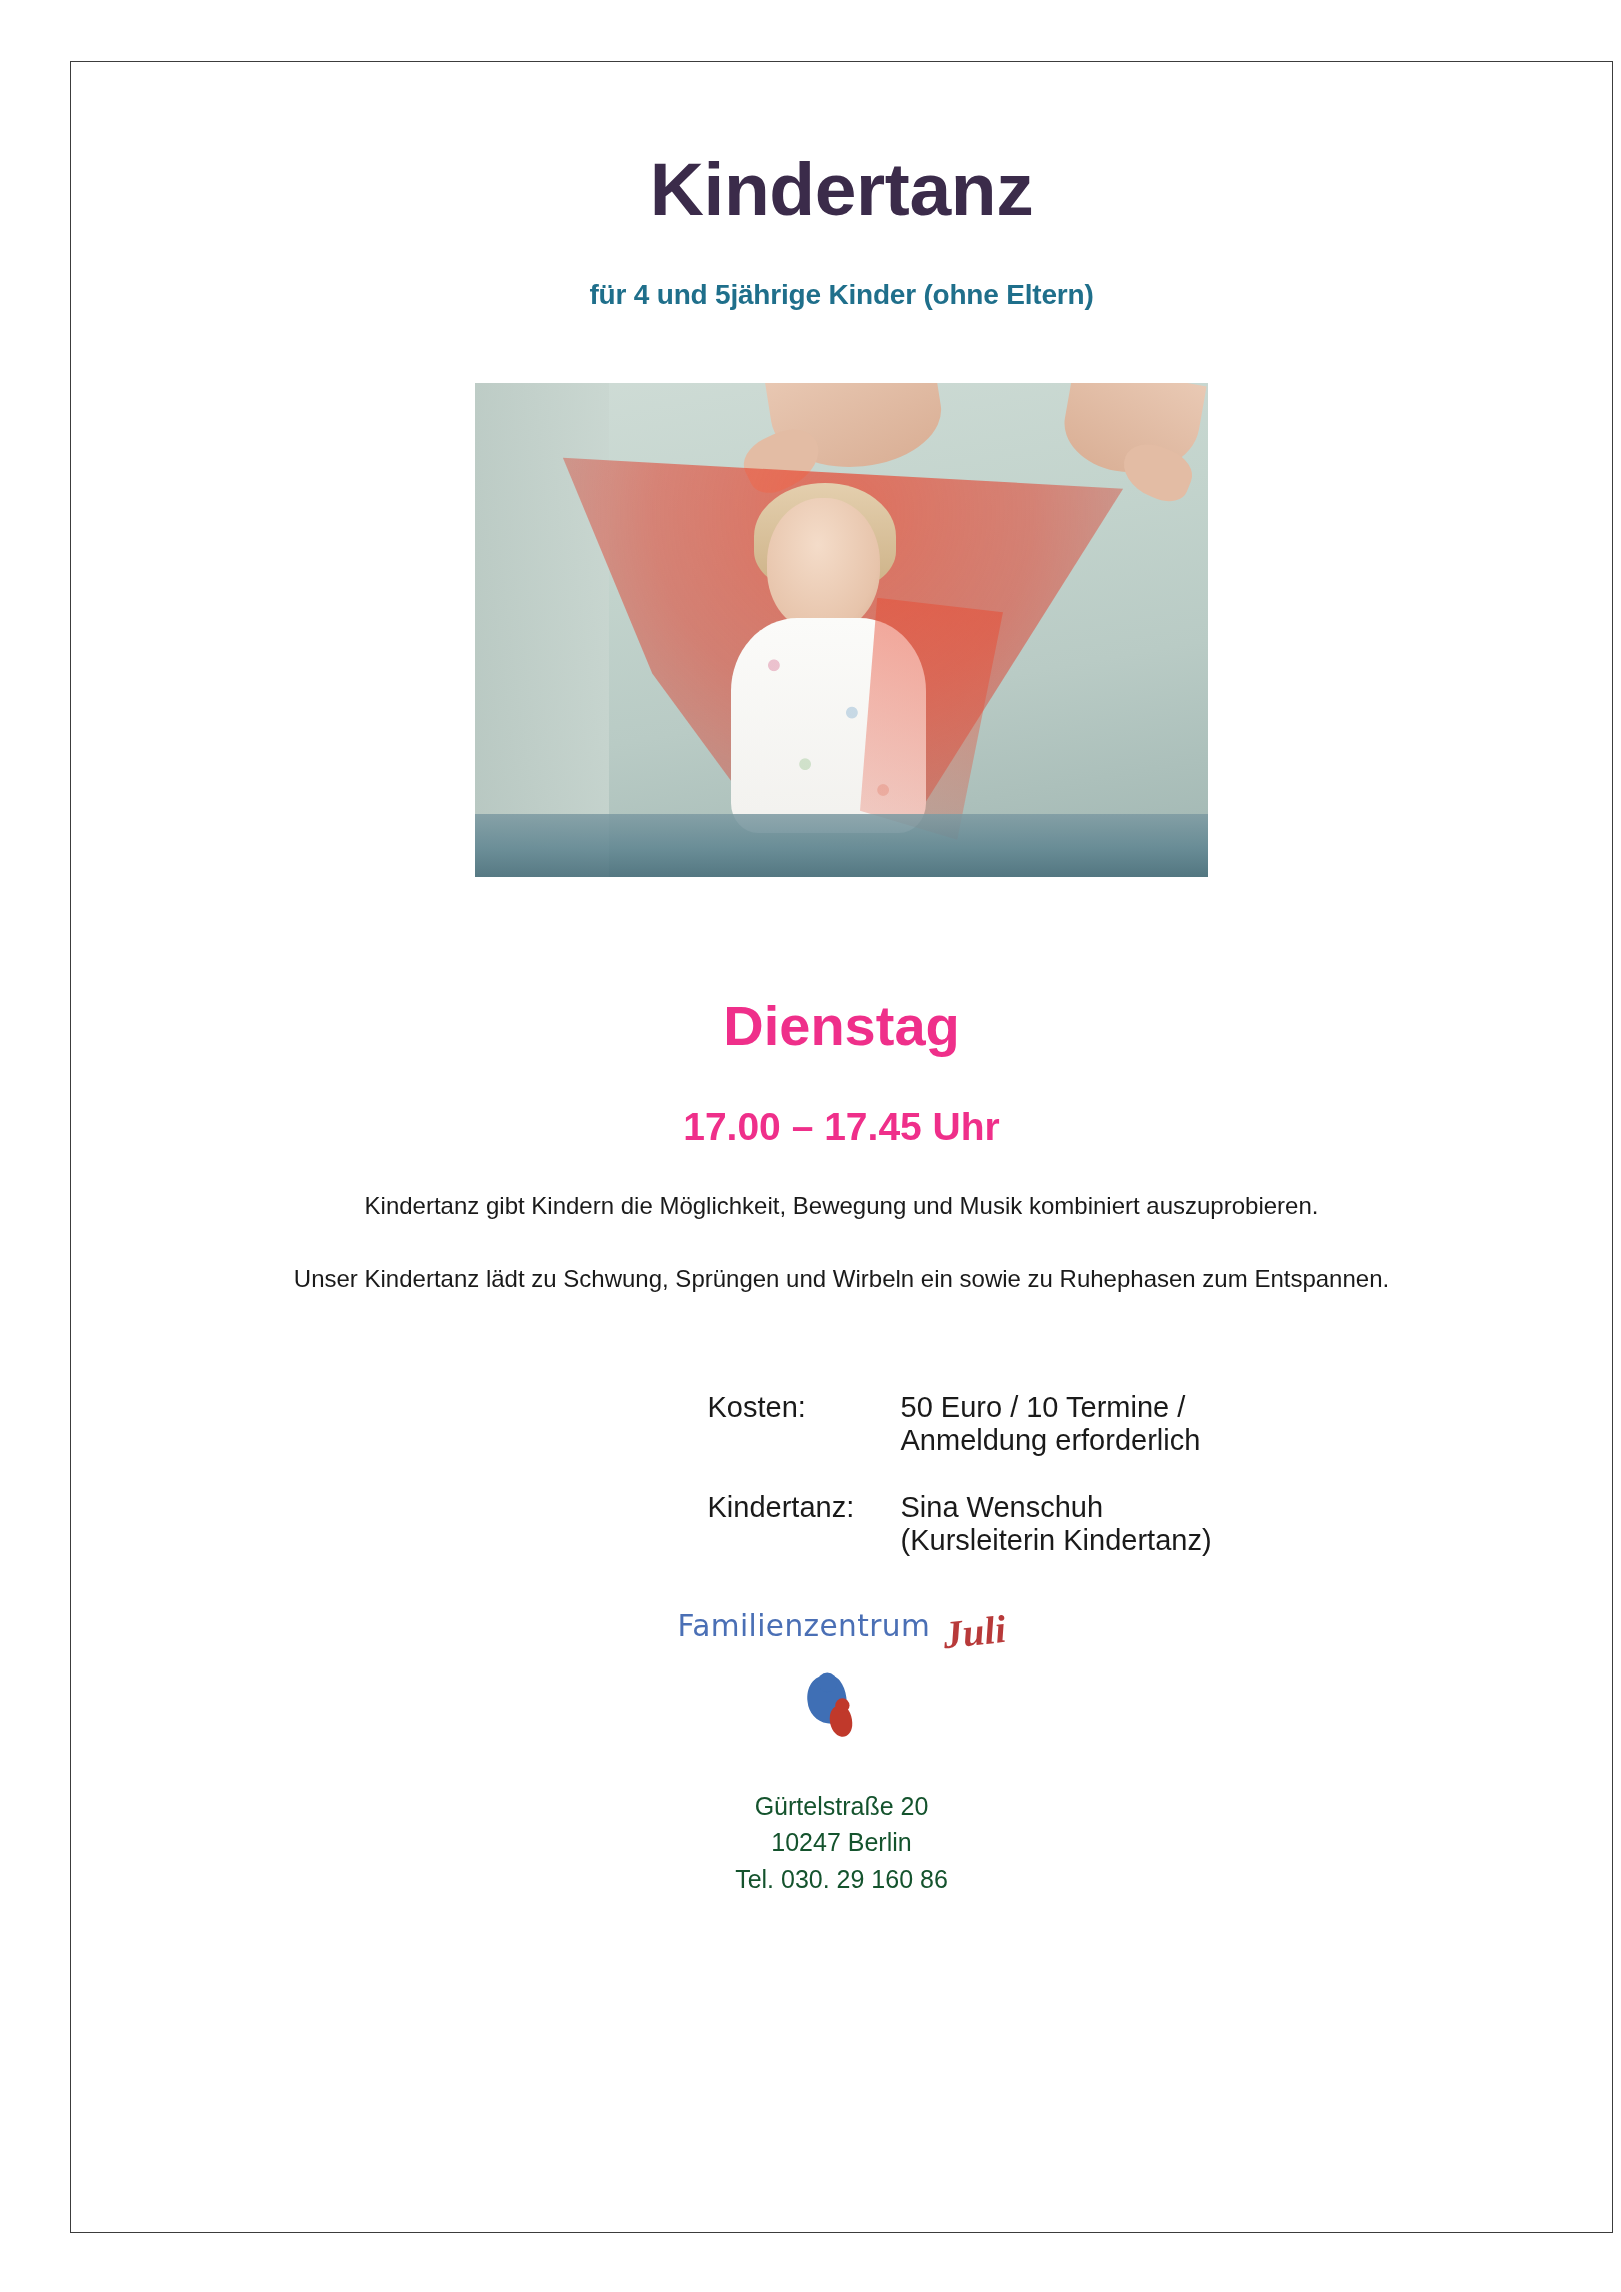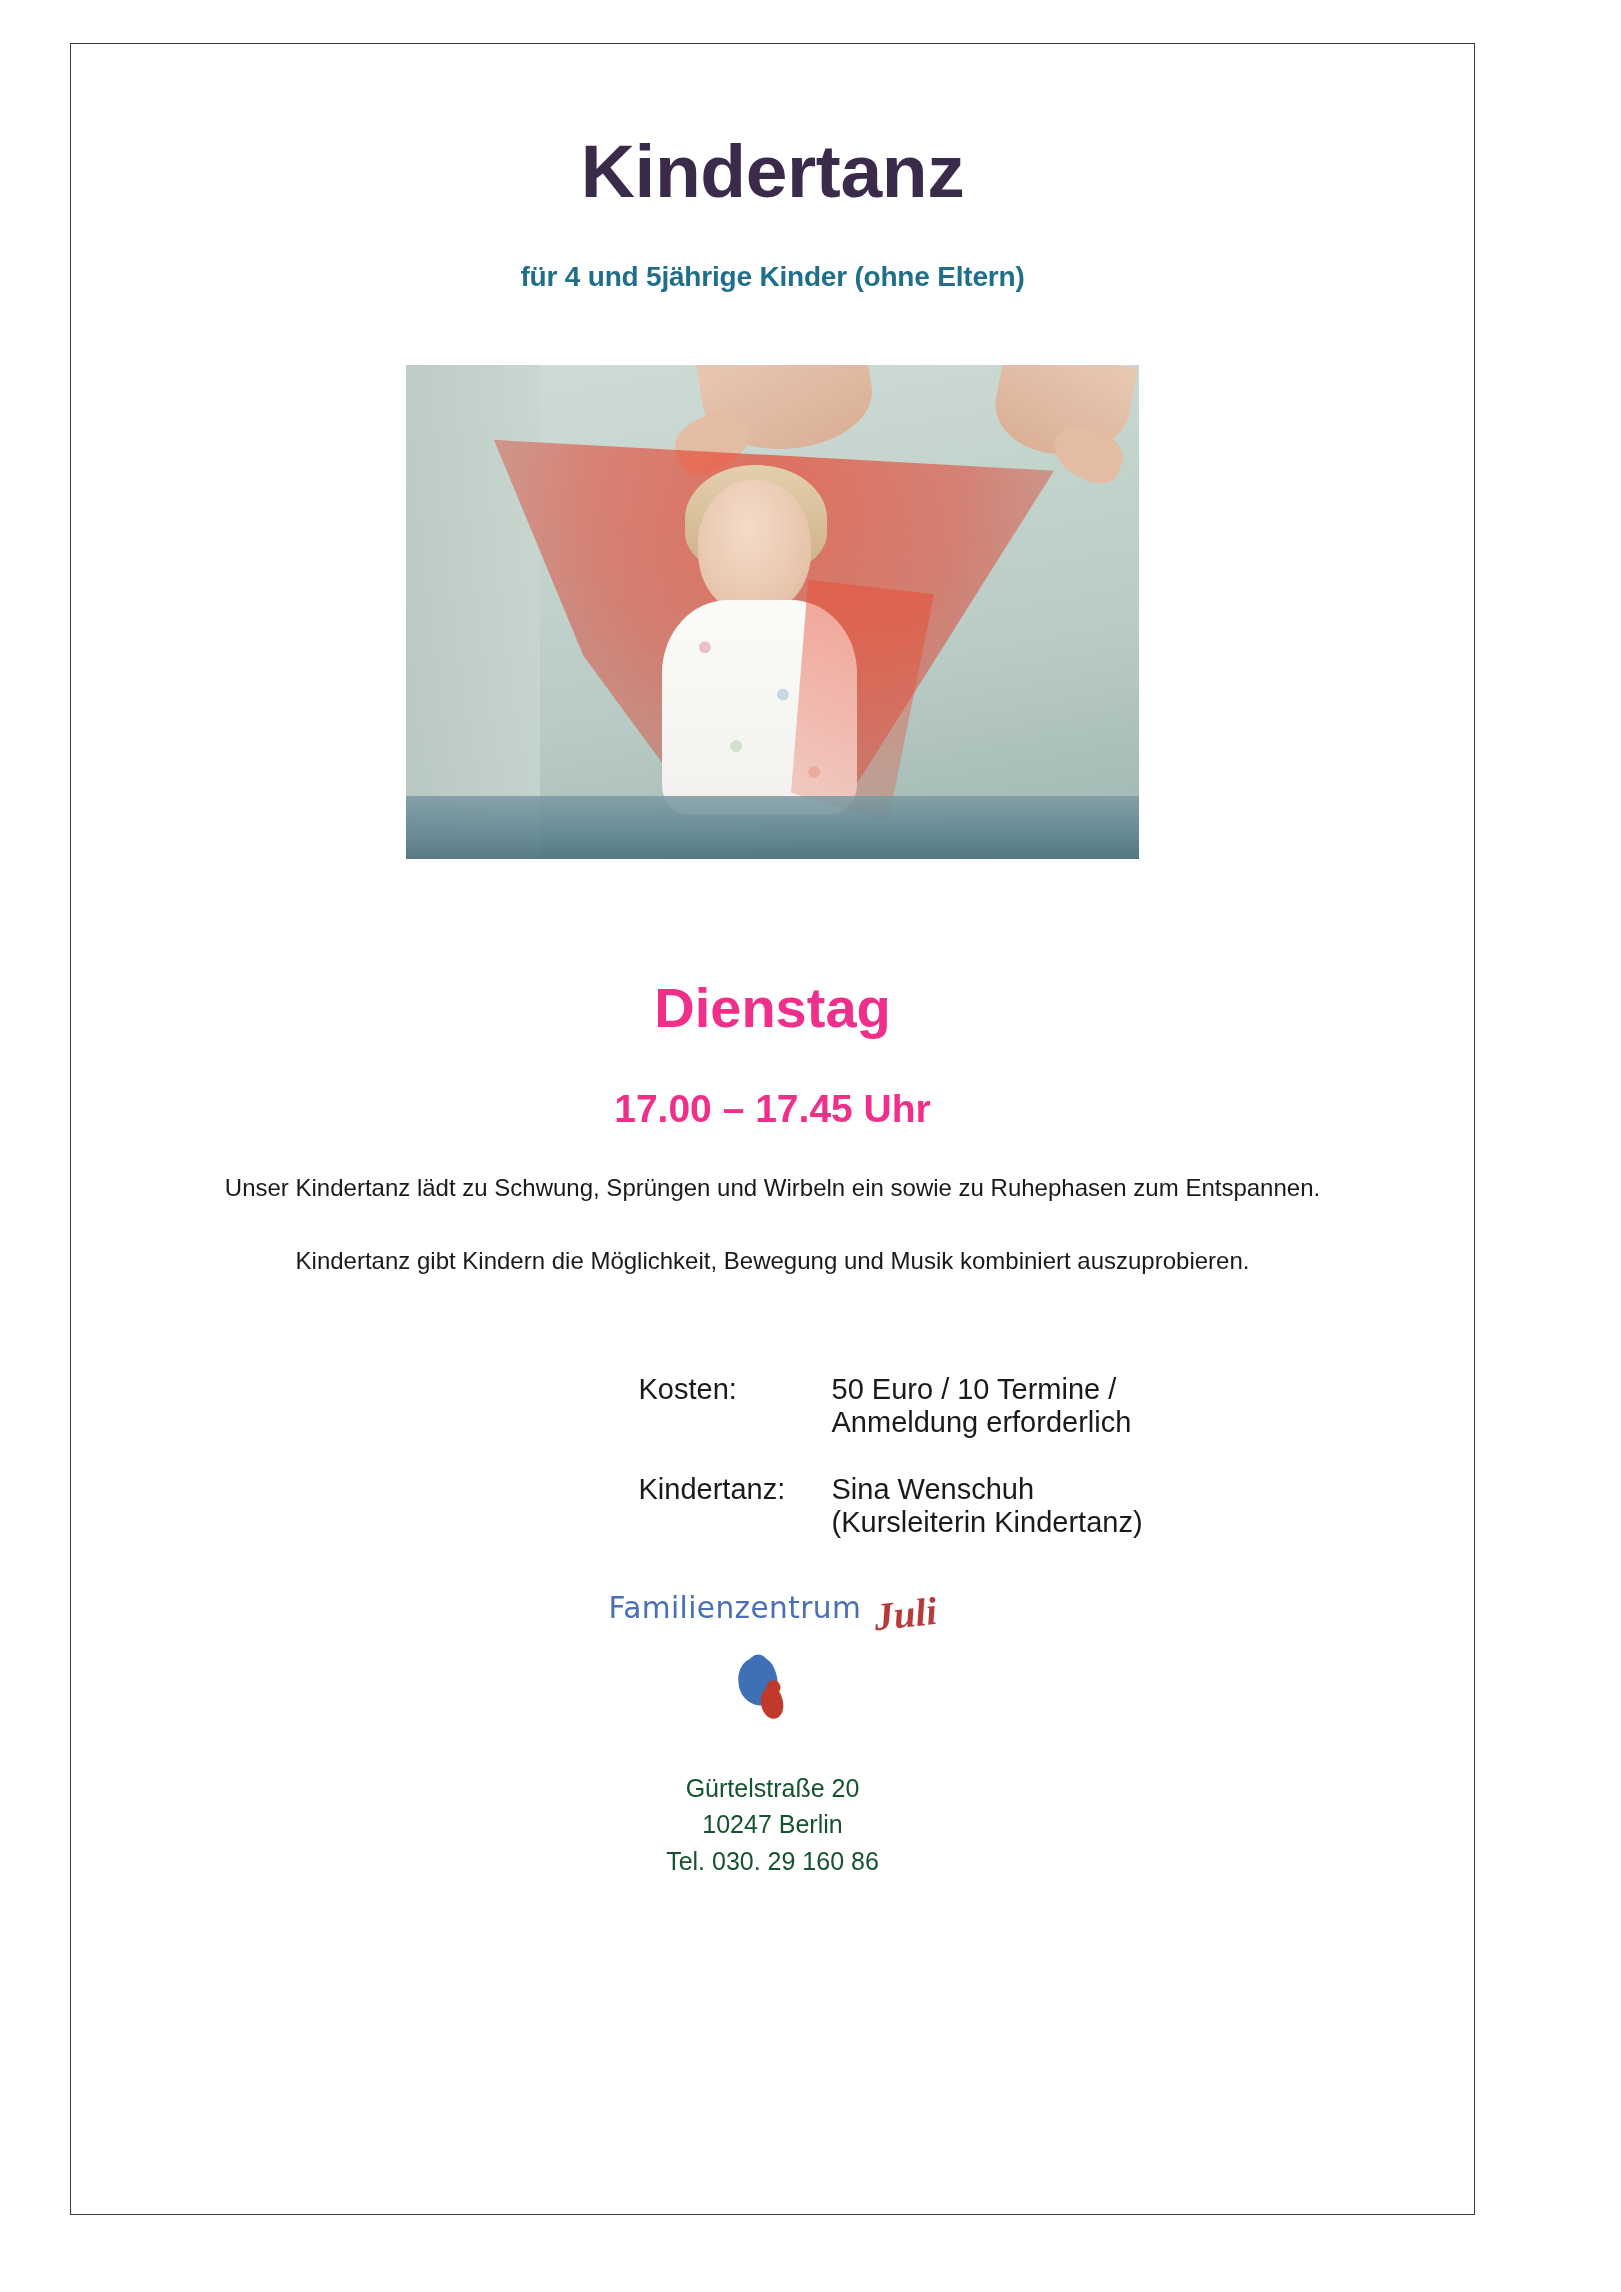--- a/index.html
+++ b/index.html
@@ -21,22 +21,22 @@
     width: 1621px;
     height: 2293px;
     box-sizing: border-box;
     background: #ffffff;
   }
 
   
   .frame {
     position: absolute;
     left: 70px;
-    top: 43px;
-    width: 1405px;
+    top: 61px;
+    width: 1543px;
     height: 2172px;
     border: 1.8px solid #3c3c3c;
     box-sizing: border-box;
     background: #ffffff;
   }
 
   .content {
     position: absolute;
     left: 0;
     top: 0;
@@ -316,22 +316,22 @@
           <div class="head"></div>
           <div class="body"></div>
           <div class="veil-over"></div>
           <div class="floor"></div>
         </div>
       </div>
 
       <div class="day">Dienstag</div>
       <div class="time">17.00 – 17.45 Uhr</div>
 
+      <p class="para">Kindertanz gibt Kindern die Möglichkeit, Bewegung und Musik kombiniert auszuprobieren.</p>
       <p class="para">Unser Kindertanz lädt zu Schwung, Sprüngen und Wirbeln ein sowie zu Ruhephasen zum Entspannen.</p>
-      <p class="para">Kindertanz gibt Kindern die Möglichkeit, Bewegung und Musik kombiniert auszuprobieren.</p>
 
       <div class="details">
         <div class="detail-row">
           <div class="detail-label">Kosten:</div>
           <div class="detail-value">50 Euro / 10 Termine / Anmeldung erforderlich</div>
         </div>
         <div class="detail-row">
           <div class="detail-label">Kindertanz:</div>
           <div class="detail-value">Sina Wenschuh (Kursleiterin Kindertanz)</div>
         </div>

